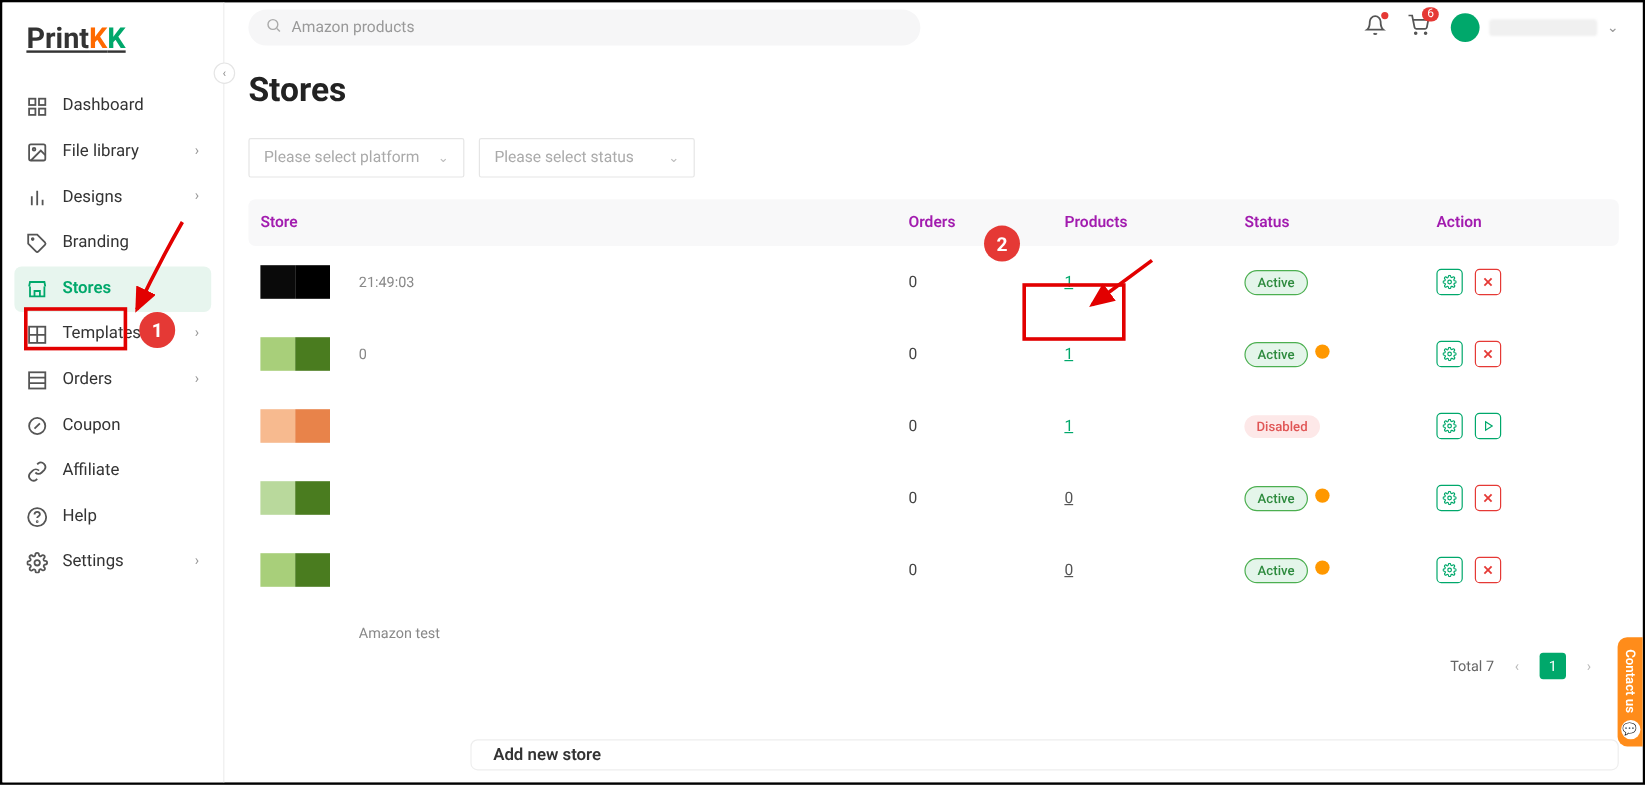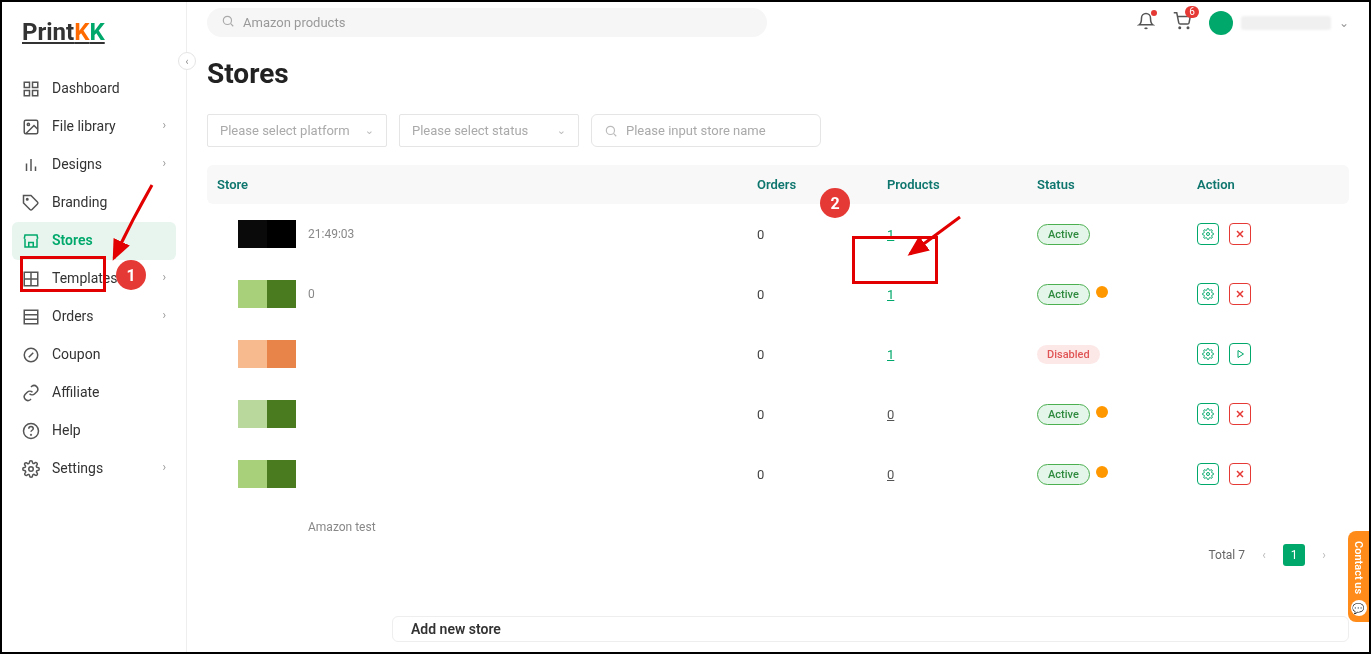--- a/index.html
+++ b/index.html
@@ -30,30 +30,30 @@
 .caret { color: #999; font-size: 12px; }
 
 .content { padding: 14px 20px 0; }
 h1.title { font-size: 28px; font-weight: 700; margin-bottom: 24px; color: #222; }
 .filters { display: flex; gap: 12px; margin-bottom: 18px; }
 .sel { border: 1px solid #e5e5e5; border-radius: 2px; padding: 8px 12px; font-size: 13px; color: #aaa; display: flex; align-items: center; gap: 8px; min-width: 180px; background: #fff; }
 .sel .chev { margin-left: auto; color: #bbb; font-size: 11px; }
 .store-search { border: 1px solid #e5e5e5; border-radius: 6px; padding: 8px 12px; font-size: 13px; color: #aaa; display: flex; align-items: center; gap: 8px; min-width: 230px; }
 
 .table { width: 100%; background: #fff; border-radius: 6px; }
-.thead { display: flex; align-items: center; background: #f8f8f9; border-radius: 6px; padding: 12px 10px; font-size: 13px; font-weight: 600; color: #0f766e; }
+.thead { display: flex; align-items: center; background: #f8f8f9; border-radius: 6px; padding: 12px 10px; font-size: 13px; font-weight: 600; color: #a21caf; }
 .col-store { flex: 0 0 540px; }
 .col-orders { flex: 0 0 130px; }
 .col-products { flex: 0 0 150px; }
 .col-status { flex: 0 0 160px; }
 .col-action { flex: 1; }
 
 .tbody { max-height: 340px; overflow: hidden; }
 .row { display: flex; align-items: center; padding: 16px 10px; font-size: 13px; color: #444; }
-.store-cell { display: flex; align-items: center; gap: 12px; margin-left: 21px; }
+.store-cell { display: flex; align-items: center; gap: 24px; }
 .thumb { width: 58px; height: 28px; border-radius: 3px; display: flex; }
 .thumb .half { flex: 1; }
 .t-black1 { background: #0a0a0a; }
 .t-black2 { background: #000; }
 .t-g1 { background: #a8cf7a; }
 .t-g2 { background: #4a7c1f; }
 .t-o1 { background: #f7ba8f; }
 .t-o2 { background: #e8834a; }
 .t-g3 { background: #b9d99c; }
 .t-g4 { background: #4a7c1f; }
@@ -253,27 +253,20 @@
 
     <div class="filters">
       <div class="sel">
         <span>Please select platform</span>
         <span class="chev">⌄</span>
       </div>
       <div class="sel">
         <span>Please select status</span>
         <span class="chev">⌄</span>
       </div>
-      <div class="store-search">
-        <svg width="14" height="14" viewBox="0 0 24 24" fill="none" stroke="#bbb" stroke-width="2">
-            <circle cx="11" cy="11" r="7"></circle>
-            <line x1="21" y1="21" x2="16.65" y2="16.65"></line>
-          </svg>
-        <span>Please input store name</span>
-      </div>
     </div>
 
     <div class="table">
       <div class="thead">
         <div class="col-store">Store</div>
         <div class="col-orders">Orders</div>
         <div class="col-products">Products</div>
         <div class="col-status">Status</div>
         <div class="col-action">Action</div>
       </div>

